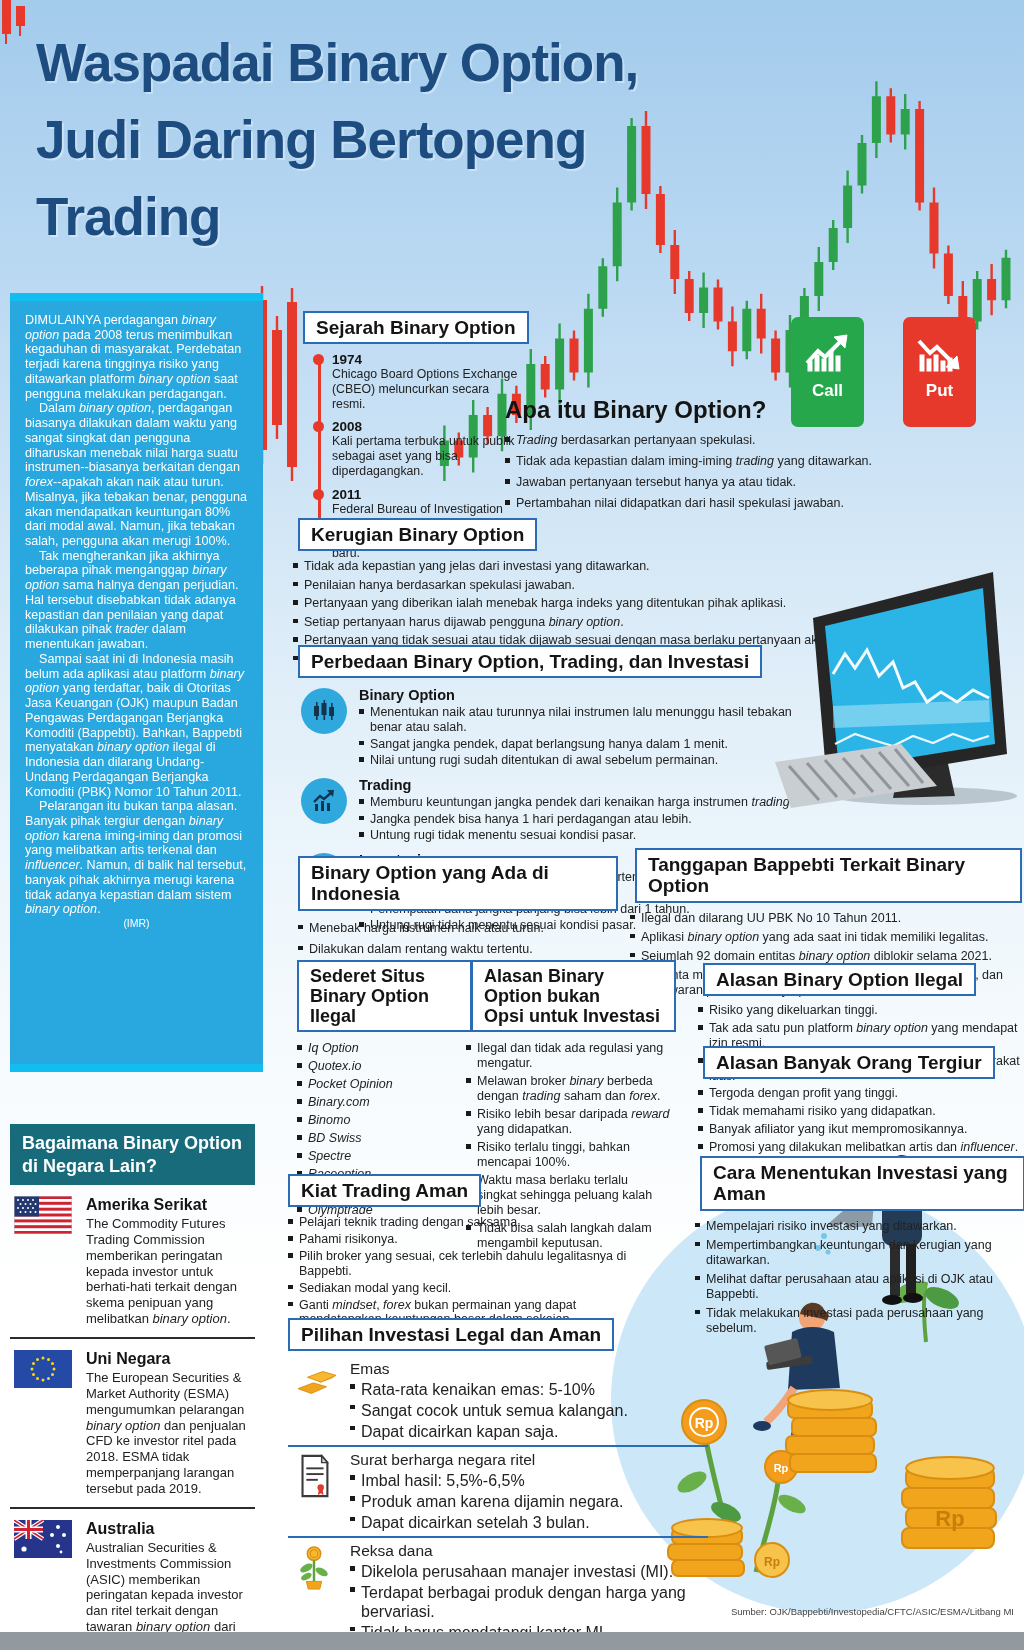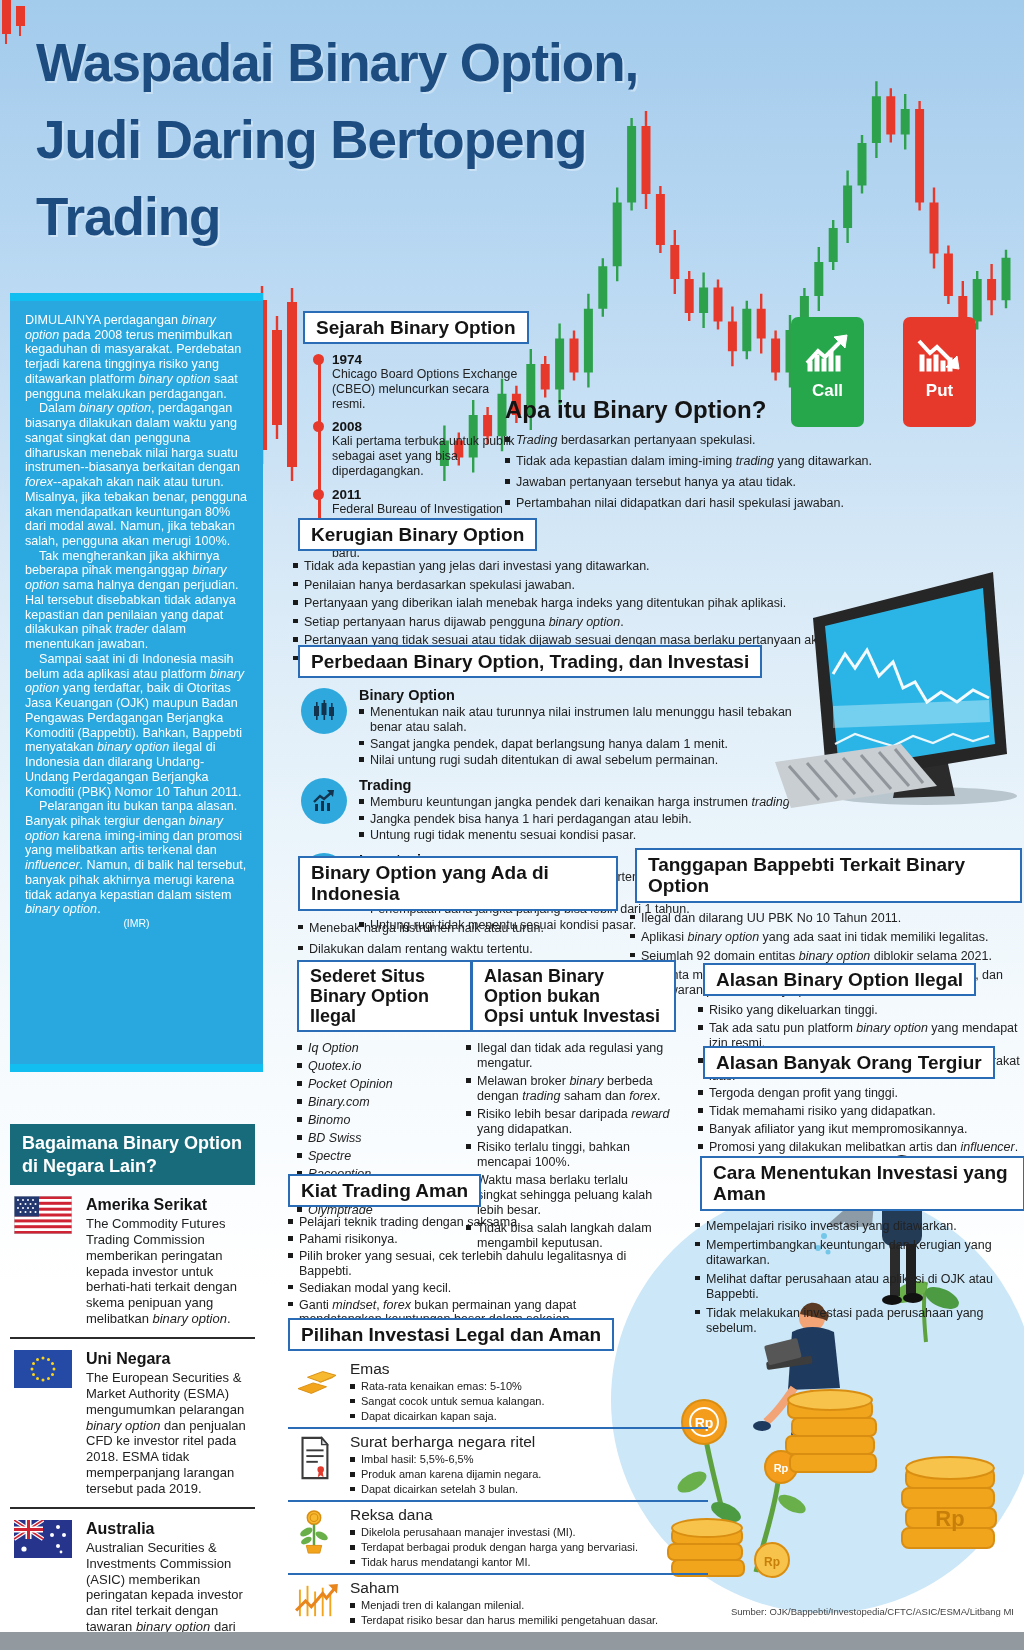--- a/index.html
+++ b/index.html
@@ -106,21 +106,21 @@
   #kiat ul.b li{margin-bottom:2.5px;line-height:1.16;}
 
   
   #pilihan{left:288px;top:1318px;width:420px;}
   #pilihan .hbox{margin-bottom:5px;}
   .pi-item{display:grid;grid-template-columns:62px 1fr;align-items:start;
     border-bottom:2px solid #2a6cb5;padding:4px 0 3px 0;}
   .pi-item:last-child{border-bottom:none;}
   .pi-icon{padding-left:6px;padding-top:3px;}
   .pi-name{font-size:15.5px;color:#222;margin-bottom:2px;}
-  .pi-item ul.b li{margin-bottom:1.5px;font-size:11px;}
+  .pi-item ul.b li{margin-bottom:1.5px;font-size:16px;}
 
   
   #negara{left:10px;top:1124px;width:245px;}
   #negara-head{background:#186b7b;color:#fff;font-weight:bold;font-size:18px;line-height:1.25;
     padding:8px 12px;white-space:pre-line;}
   .country{display:grid;grid-template-columns:72px 1fr;padding:11px 0 10px 4px;border-bottom:2px solid #2b2b2b;}
   .country:last-child{border-bottom:none;}
   .country-name{font-weight:bold;font-size:16px;color:#141414;margin-bottom:2px;}
   .country-text{font-size:13px;line-height:1.22;color:#222;white-space:pre-line;width:166px;}
   .flag{display:block;}

